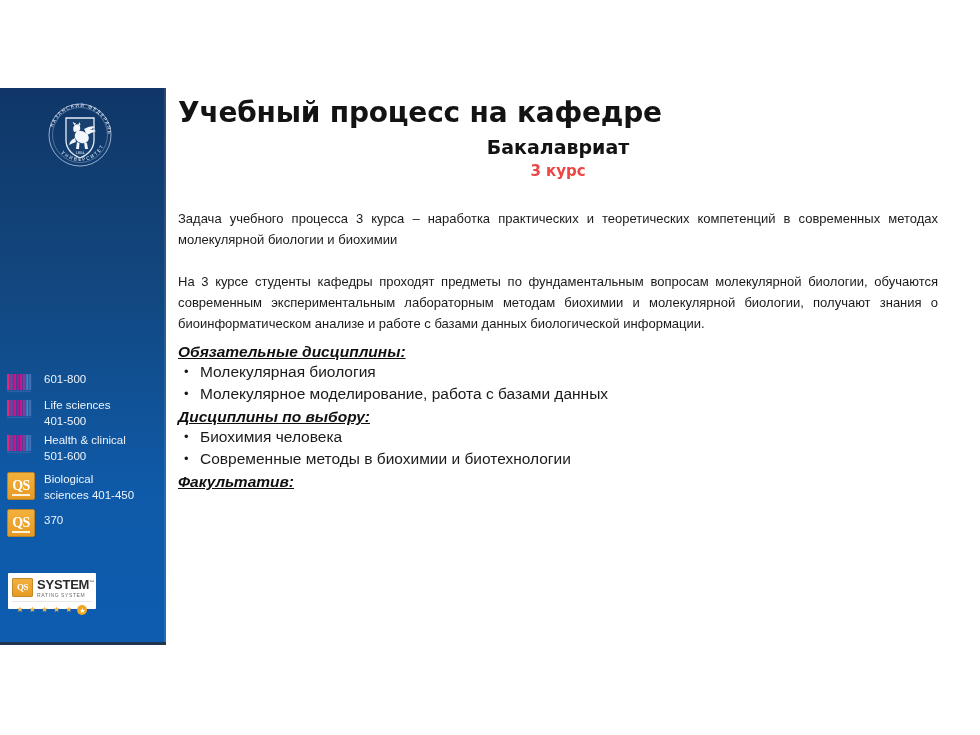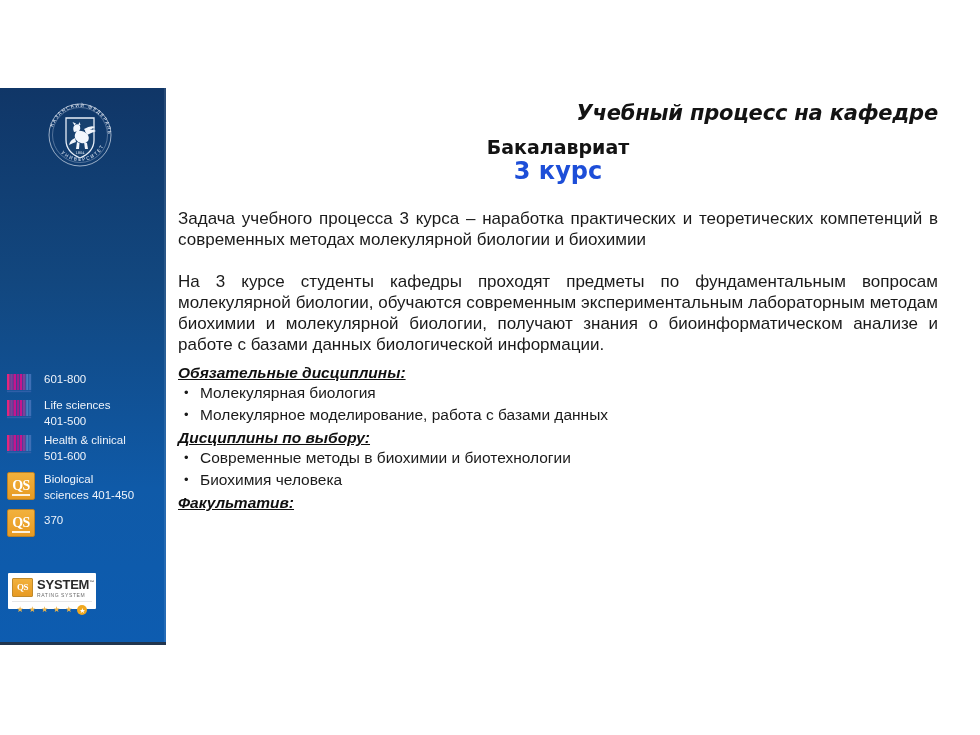--- a/index.html
+++ b/index.html
@@ -211,51 +211,50 @@
 
   
   .content {
     position: absolute;
     left: 178px;
     top: 96px;
     width: 760px;
   }
 
   .title-main {
-    text-align: right;
+    text-align: left;
     font-family: "DejaVu Sans", sans-serif;
     font-weight: bold;
-    font-size: 21px;
+    font-size: 28px;
     color: #131313;
     letter-spacing: -0.2px;
     line-height: 34px;
-    font-style: italic;
   }
   .title-sub {
     text-align: center;
     font-family: "DejaVu Sans", sans-serif;
     font-weight: bold;
     font-size: 19px;
     color: #131313;
     line-height: 24px;
     margin-top: 5px;
   }
   .title-sub2 {
     text-align: center;
     font-family: "DejaVu Sans", sans-serif;
     font-weight: bold;
-    font-size: 24px;
-    color: #1d4ed8;
+    font-size: 15px;
+    color: #ef4444;
     line-height: 24px;
   }
 
   .para {
     text-align: justify;
     font-family: "Liberation Sans", sans-serif;
-    font-size: 17px;
+    font-size: 13px;
     line-height: 21px;
     color: #1a1a1a;
   }
   .para-1 { margin-top: 25px; }
   .para-2 { margin-top: 21px; }
 
   .sec-head {
     font-family: "Liberation Sans", sans-serif;
     font-weight: bold;
     font-size: 15.5px;
@@ -434,20 +433,20 @@
     <div class="para para-2">На 3 курсе студенты кафедры проходят предметы по фундаментальным вопросам молекулярной биологии, обучаются современным экспериментальным лабораторным методам  биохимии и молекулярной биологии, получают знания о биоинформатическом анализе и работе с базами данных биологической информации.</div>
 
     <span class="sec-head first">Обязательные дисциплины:</span>
     <ul class="bullets">
       <li>Молекулярная биология</li>
       <li>Молекулярное моделирование, работа с базами данных</li>
     </ul>
 
     <span class="sec-head">Дисциплины по выбору:</span>
     <ul class="bullets">
+      <li>Биохимия человека</li>
       <li>Современные методы в биохимии и биотехнологии</li>
-      <li>Биохимия человека</li>
     </ul>
 
     <span class="sec-head">Факультатив:</span>
 
   </div>
 </div>
 
 </body></html>

